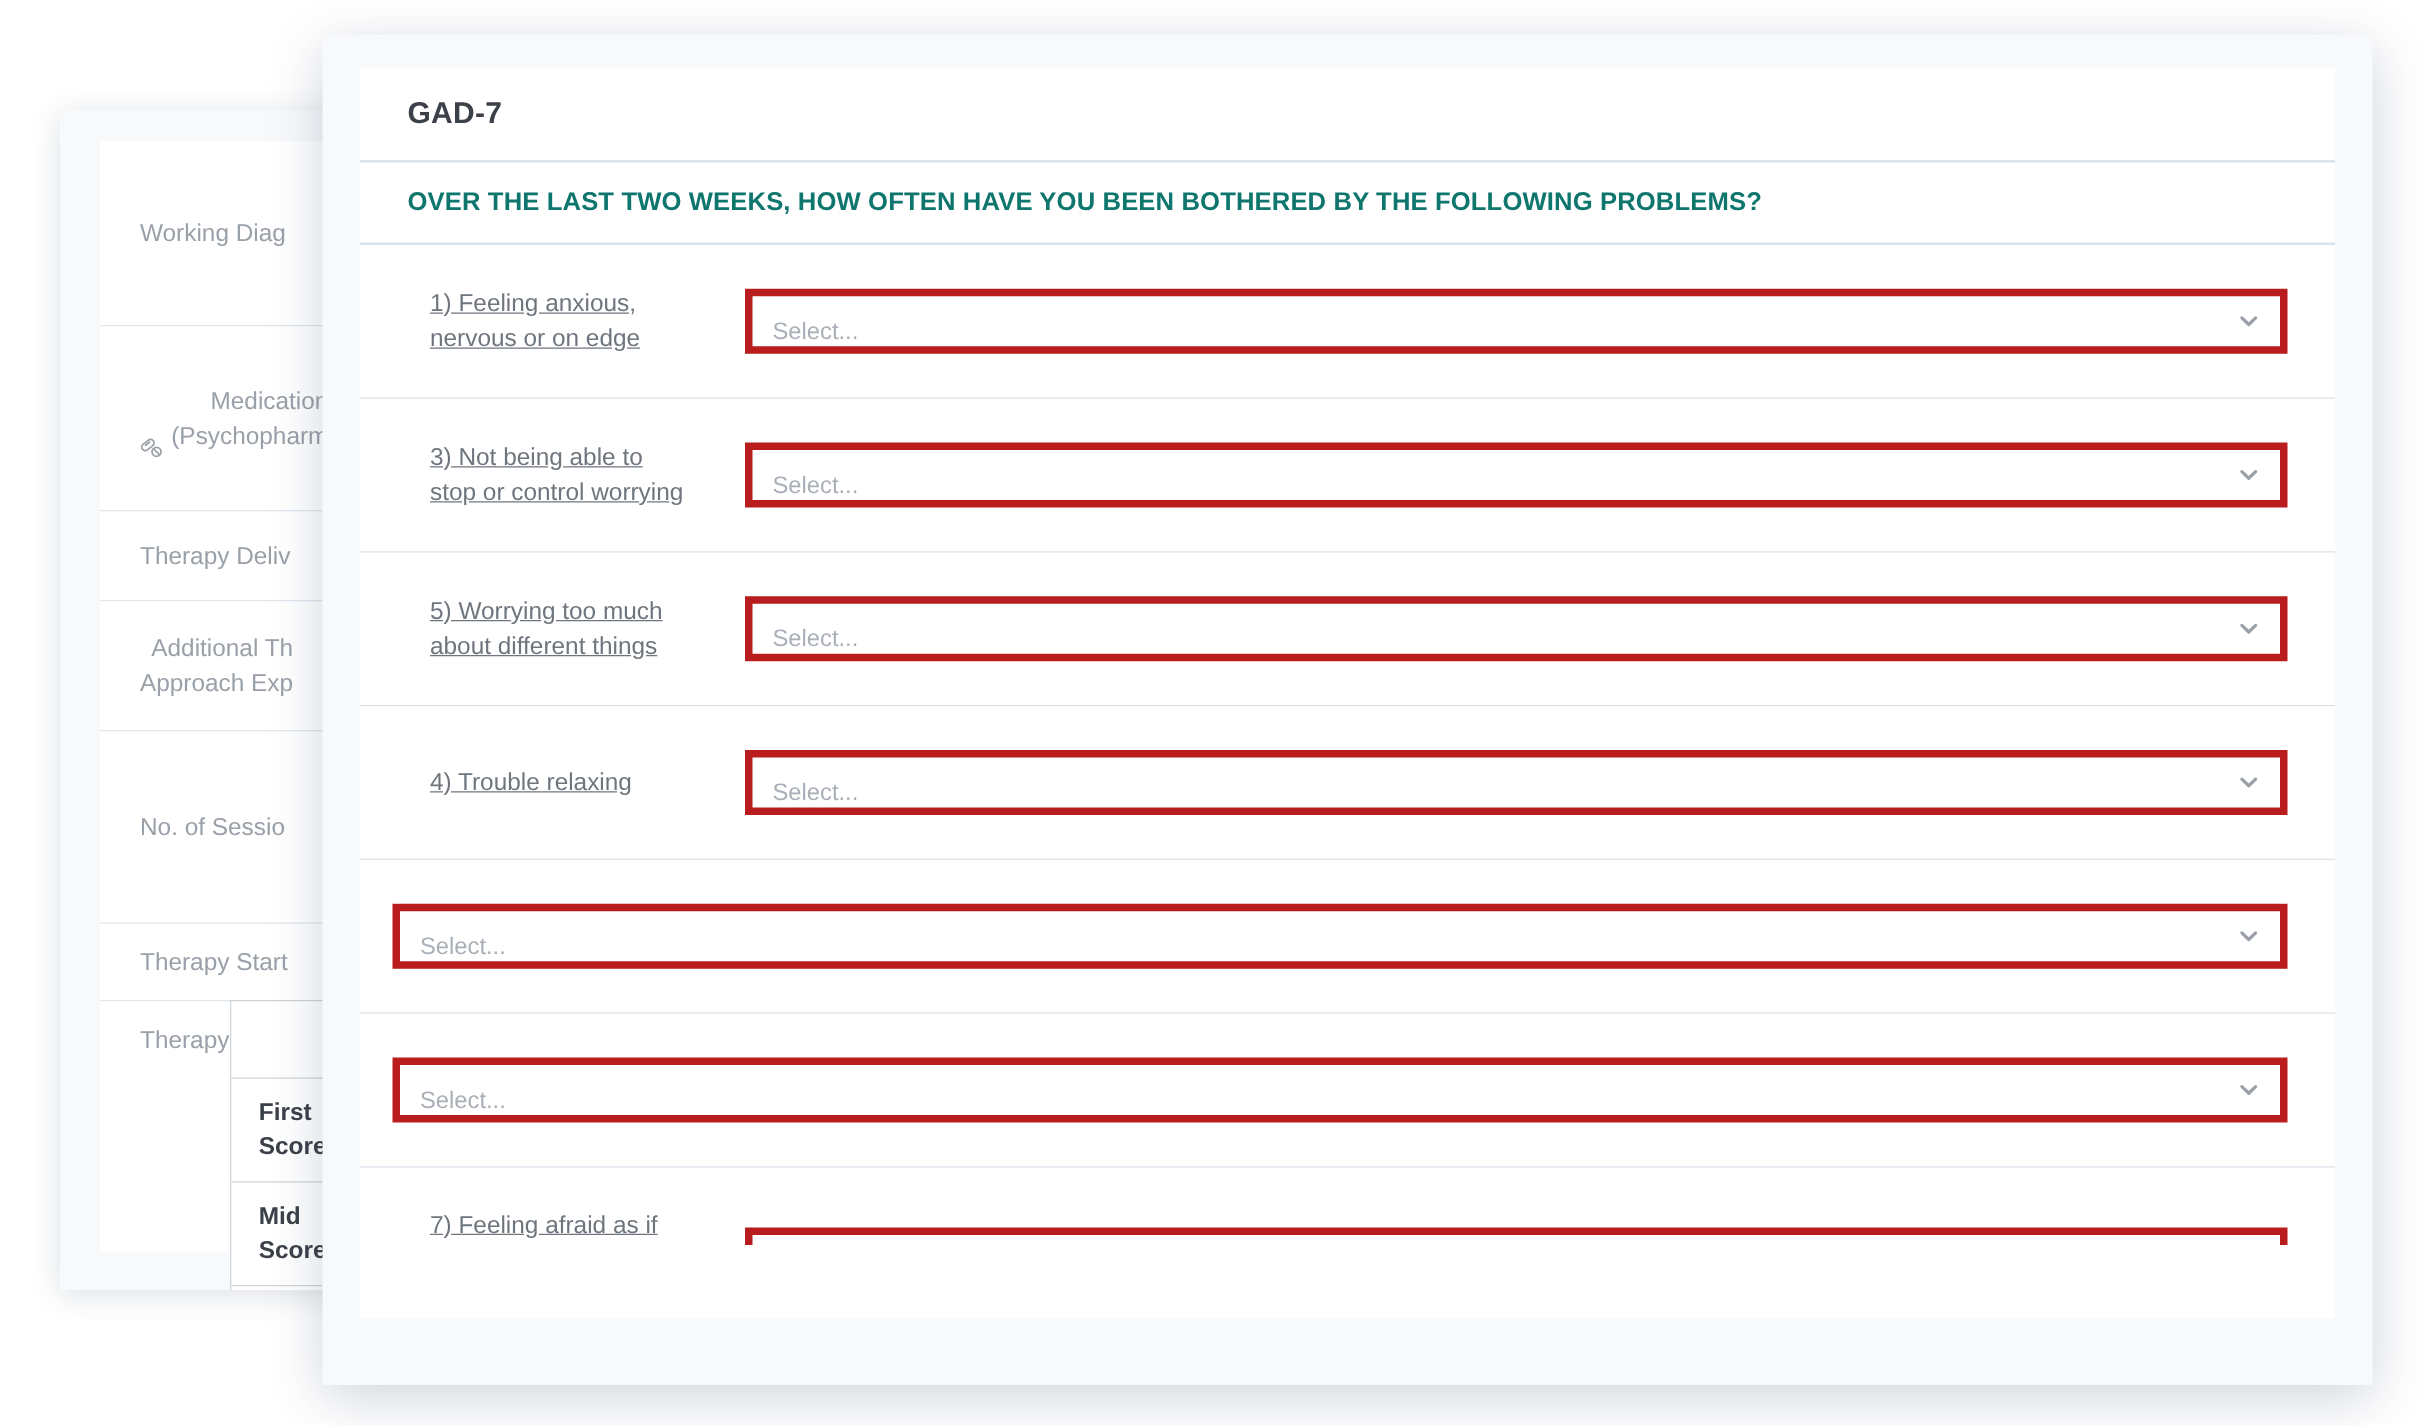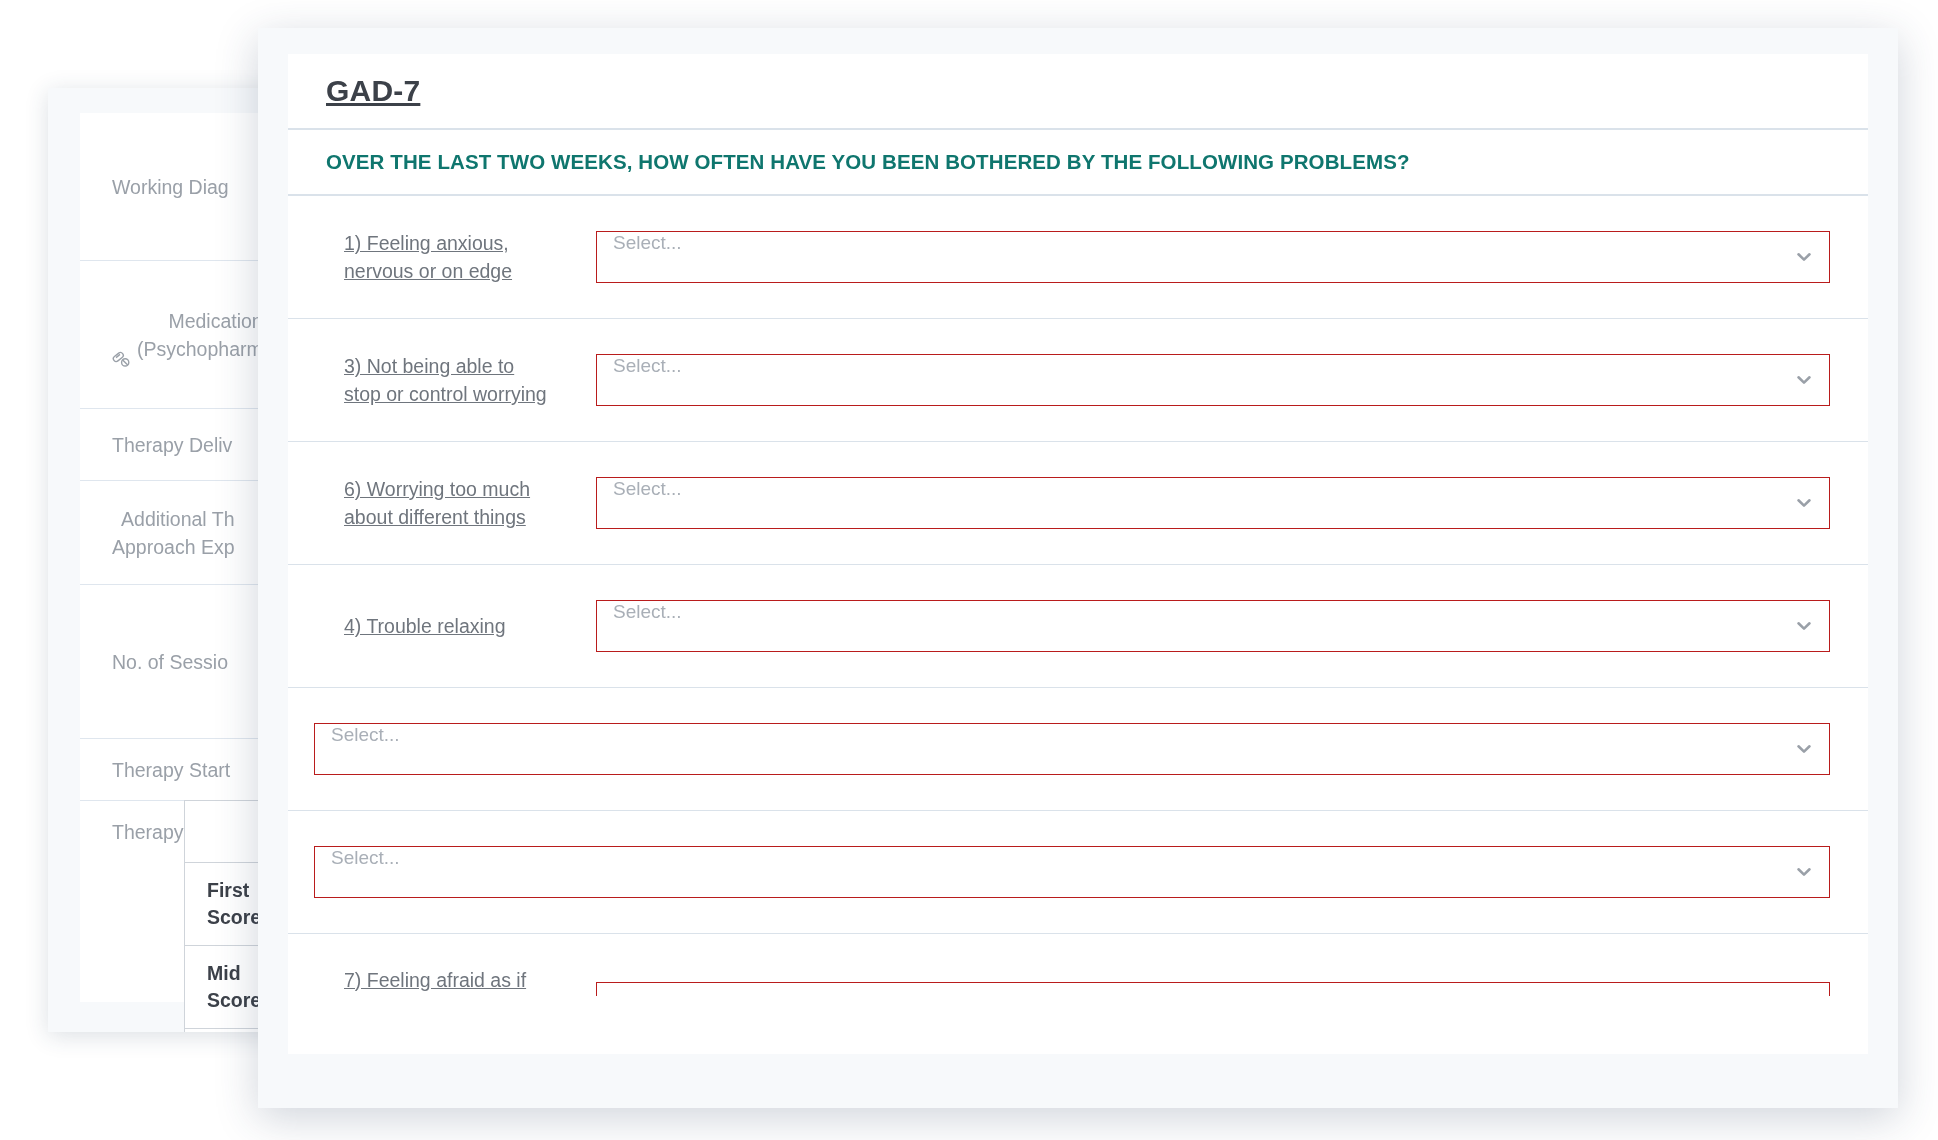--- a/index.html
+++ b/index.html
@@ -104,25 +104,24 @@
   #modal-title-bar {
     height: 76px;
     flex: 0 0 auto;
     display: flex;
     align-items: center;
     padding: 0 38px;
     border-bottom: 2px solid #dae2ea;
     box-sizing: border-box;
   }
   #modal-title {
-    font-size: 30px;
+    font-size: 24px;
     font-weight: bold;
     color: #3c4149;
     letter-spacing: 0.2px;
-    text-decoration: underline;
   }
 
   #modal-subtitle-bar {
     height: 66px;
     flex: 0 0 auto;
     display: flex;
     align-items: center;
     padding: 0 38px;
     border-bottom: 2px solid #dae2ea;
     box-sizing: border-box;
@@ -160,24 +159,24 @@
   }
   .q-control {
     flex: 1 1 auto;
     padding-left: 26px;
   }
   .select-box {
     position: relative;
     box-sizing: border-box;
     width: 100%;
     height: 52px;
-    border: 1px solid #b91c1c;
-    background: #ffffff;
-    display: flex;
-    align-items: flex-start;
+    border: 6px solid #b91c1c;
+    background: #ffffff;
+    display: flex;
+    align-items: flex-end;
     padding: 0 46px 0 16px;
     font-size: 19px;
     color: #a9afb7;
     cursor: pointer;
   }
   .chev {
     position: absolute;
     right: 14px;
     top: 50%;
     transform: translateY(-50%);
@@ -281,21 +280,21 @@
             <span class="chev">
               <svg viewBox="0 0 22 22" width="22" height="22">
                   <path d="M5.5 8.3 L11 13.6 L16.5 8.3" fill="none" stroke="#9aa0a8" stroke-width="2.6" stroke-linecap="round" stroke-linejoin="round"></path>
                 </svg>
             </span>
           </div>
         </div>
       </div>
 
       <div class="q-row">
-        <div class="q-label">6) Worrying too much
+        <div class="q-label">5) Worrying too much
 about different things</div>
         <div class="q-control">
           <div class="select-box">
             <span>Select...</span>
             <span class="chev">
               <svg viewBox="0 0 22 22" width="22" height="22">
                   <path d="M5.5 8.3 L11 13.6 L16.5 8.3" fill="none" stroke="#9aa0a8" stroke-width="2.6" stroke-linecap="round" stroke-linejoin="round"></path>
                 </svg>
             </span>
           </div>

